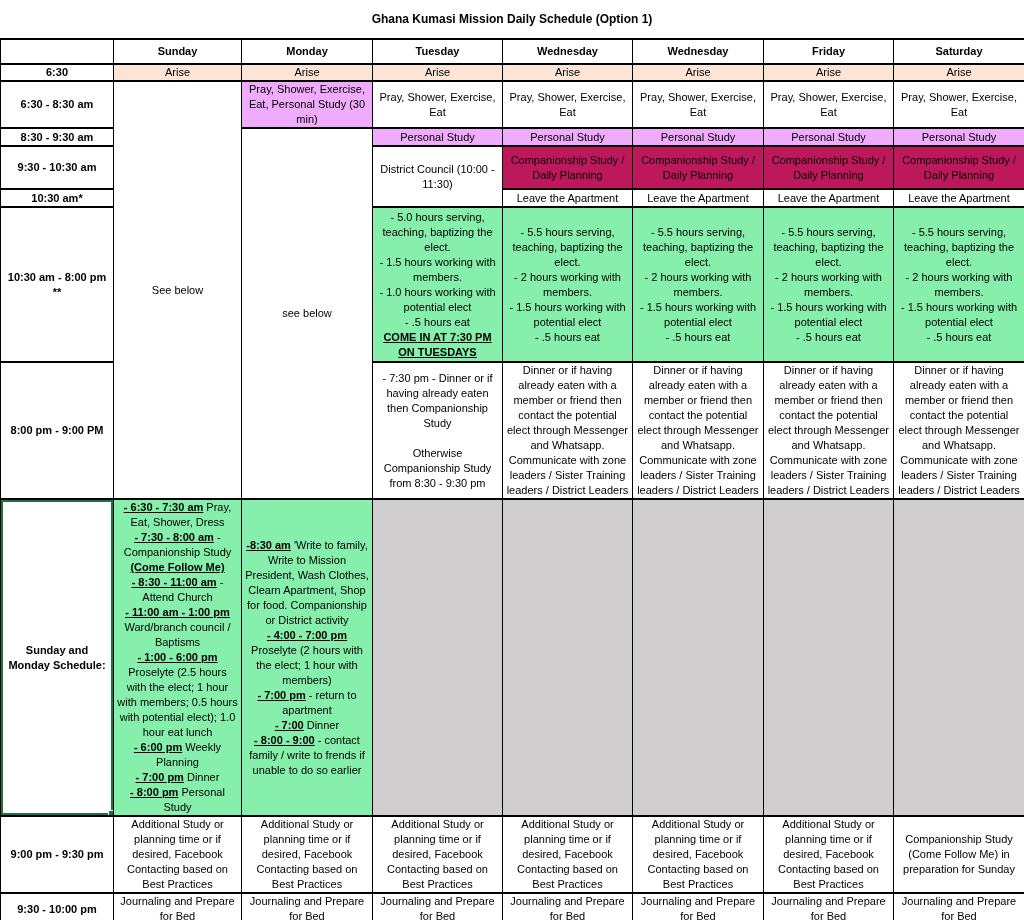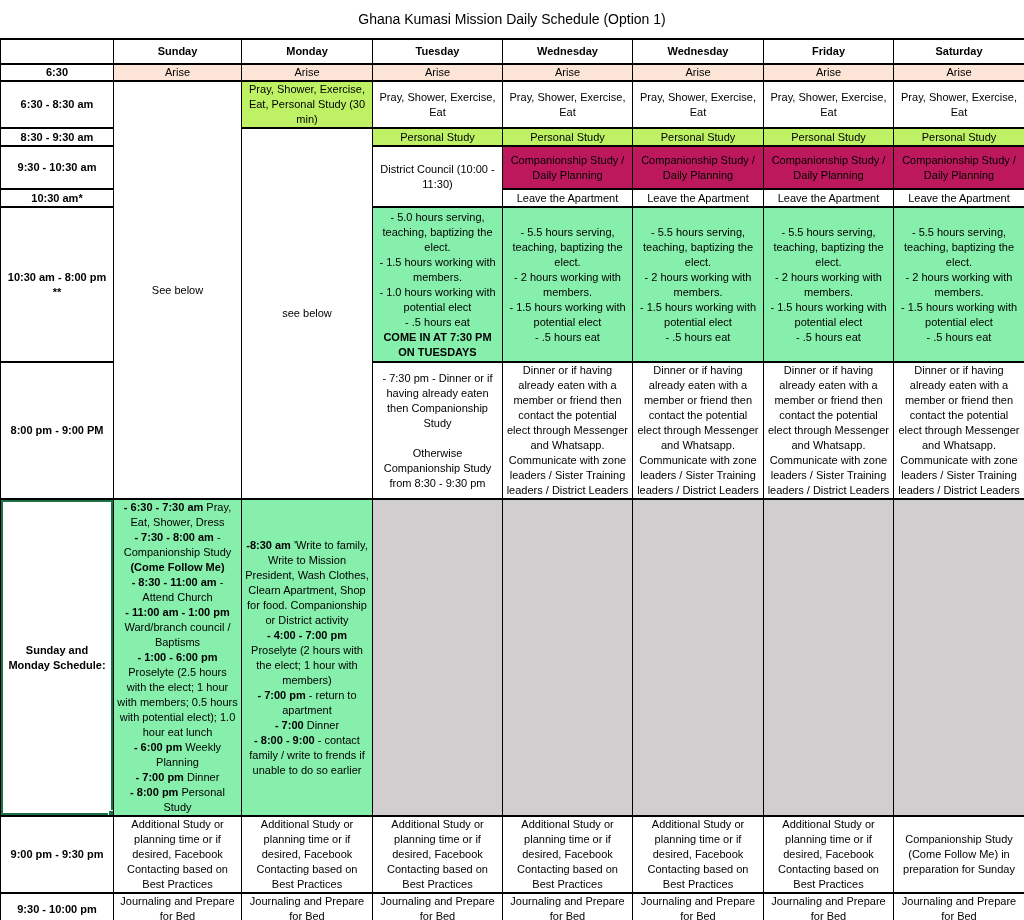--- a/index.html
+++ b/index.html
@@ -1,39 +1,39 @@
 <!DOCTYPE html>
 <html><head>
 <meta charset="utf-8">
 <style>
   html,body{margin:0;padding:0;background:#fff;}
   .page{position:relative;width:1024px;height:920px;background:#fff;overflow:hidden;
         font-family:"Liberation Sans","DejaVu Sans",sans-serif;color:#000;}
   .title-row{height:38px;display:flex;align-items:center;justify-content:center;}
-  .title-row .t{font-weight:normal;font-size:14px;}
+  .title-row .t{font-weight:bold;font-size:12px;}
   table.sched{border-collapse:collapse;table-layout:fixed;width:1024px;}
   table.sched td,table.sched th{
     border:1px solid #000;border-top-width:2px;border-bottom-width:2px;
     font-size:11px;line-height:15px;text-align:center;vertical-align:middle;
     padding:0 3px;word-wrap:break-word;white-space:pre-line;overflow:hidden;}
   table.sched th{font-weight:bold;line-height:13px;}
   td.c0{ text-align:left;font-weight:bold;border-right-width:2px;}
   td.reg{font-weight:bold;}
   .peach{background:#FCE4D6;}
-  .yellow{background:#bef264;}
+  .yellow{background:#f0abfc;}
   .blue{background:#be185d;}
   .green{background:#86efac;}
   .gray{background:#D0CECE;}
   .left{text-align:left;}
   .vb{vertical-align:bottom;}
   .tight{line-height:13px;}
   td.sel{box-shadow:inset 0 0 0 2px #1E7145;position:relative;overflow:visible;}
   .handle{position:absolute;right:-4px;bottom:-4px;width:7px;height:7px;
           background:#1E7145;border:1px solid #fff;z-index:3;}
-  b{font-weight:bold;}
+  b{font-weight:bold;text-decoration:underline;}
 </style>
 </head>
 <body>
 
 <div class="page">
 
   <div class="title-row">
     <span class="t">Ghana Kumasi Mission Daily Schedule (Option 1)</span>
   </div>
 

